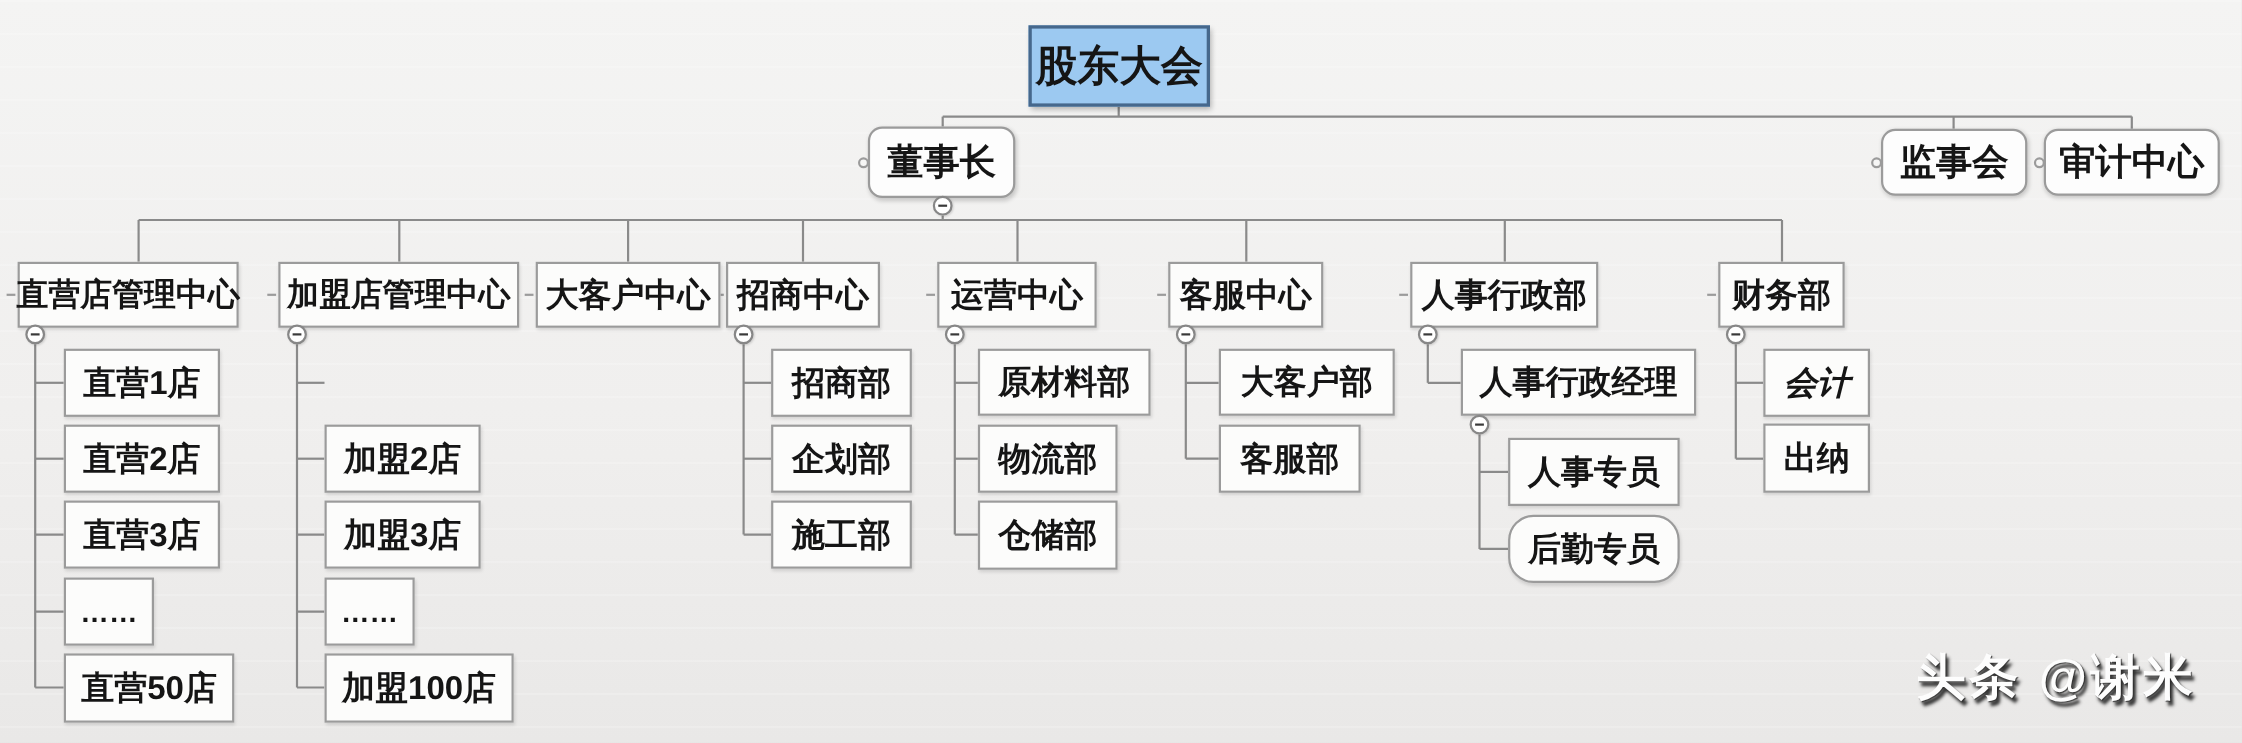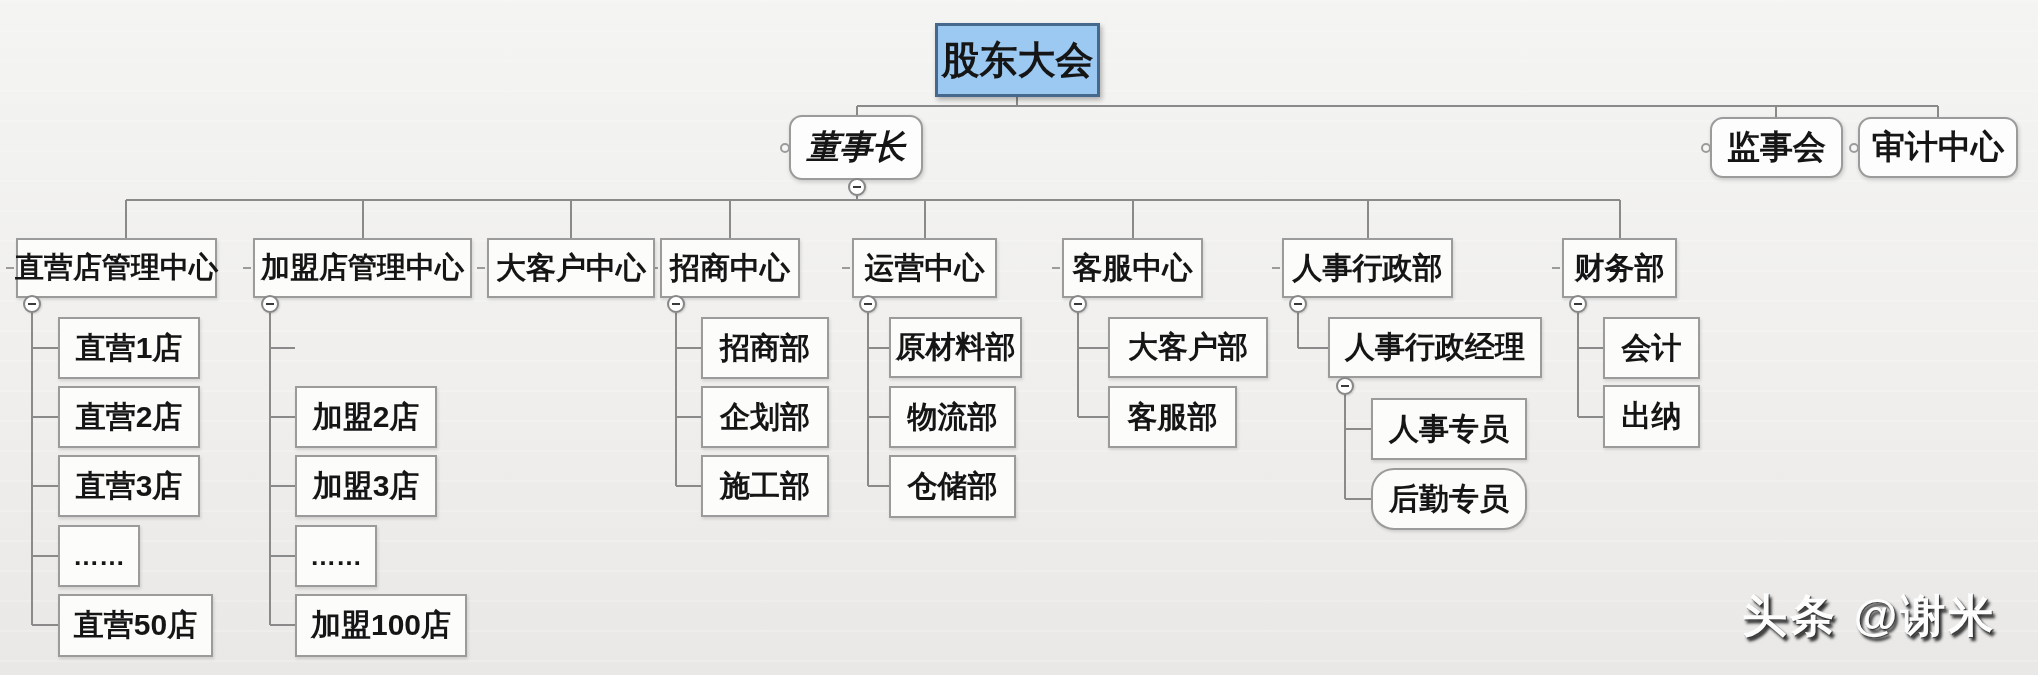--- a/index.html
+++ b/index.html
@@ -113,21 +113,21 @@
   <div class="watermark" style="left: 1742px; top: 586px;">头条 @谢米</div>
 <div class="tick" style="left: 6px; top: 267px;"></div>
     <div class="tick" style="left: 243px; top: 267px;"></div>
     <div class="tick" style="left: 477px; top: 267px;"></div>
     <div class="tick" style="left: 650px; top: 267px;"></div>
     <div class="tick" style="left: 842px; top: 267px;"></div>
     <div class="tick" style="left: 1052px; top: 267px;"></div>
     <div class="tick" style="left: 1272px; top: 267px;"></div>
     <div class="tick" style="left: 1552px; top: 267px;"></div>
     <div class="node root" style="left: 935px; top: 23px; width: 165px; height: 74px; font-size: 38px;">股东大会</div>
-    <div class="node round" style="left: 789px; top: 115px; width: 134px; height: 65px; font-size: 33px; font-style: italic;">董事长</div>
+    <div class="node round" style="left: 789px; top: 115px; width: 134px; height: 65px; font-size: 33px;">董事长</div>
     <div class="node round" style="left: 1710px; top: 117px; width: 133px; height: 61px; font-size: 33px;">监事会</div>
     <div class="node round" style="left: 1858px; top: 117px; width: 160px; height: 61px; font-size: 33px;">审计中心</div>
     <div class="node rect" style="left: 16px; top: 238px; width: 201px; height: 60px; font-size: 29px;">直营店管理中心</div>
     <div class="node rect" style="left: 253px; top: 238px; width: 219px; height: 60px; font-size: 29px;">加盟店管理中心</div>
     <div class="node rect" style="left: 487px; top: 238px; width: 168px; height: 60px; font-size: 30px;">大客户中心</div>
     <div class="node rect" style="left: 660px; top: 238px; width: 140px; height: 60px; font-size: 30px;">招商中心</div>
     <div class="node rect" style="left: 852px; top: 238px; width: 145px; height: 60px; font-size: 30px;">运营中心</div>
     <div class="node rect" style="left: 1062px; top: 238px; width: 141px; height: 60px; font-size: 30px;">客服中心</div>
     <div class="node rect" style="left: 1282px; top: 238px; width: 171px; height: 60px; font-size: 30px;">人事行政部</div>
     <div class="node rect" style="left: 1562px; top: 238px; width: 115px; height: 60px; font-size: 30px;">财务部</div>
@@ -136,29 +136,29 @@
     <div class="node rect" style="left: 58px; top: 455px; width: 142px; height: 62px; font-size: 30px;">直营3店</div>
     <div class="node rect" style="left: 58px; top: 525px; width: 82px; height: 62px; font-size: 26px;">……</div>
     <div class="node rect" style="left: 58px; top: 594px; width: 155px; height: 63px; font-size: 30px;">直营50店</div>
     <div class="node rect" style="left: 295px; top: 386px; width: 142px; height: 62px; font-size: 30px;">加盟2店</div>
     <div class="node rect" style="left: 295px; top: 455px; width: 142px; height: 62px; font-size: 30px;">加盟3店</div>
     <div class="node rect" style="left: 295px; top: 525px; width: 82px; height: 62px; font-size: 26px;">……</div>
     <div class="node rect" style="left: 295px; top: 594px; width: 172px; height: 63px; font-size: 30px;">加盟100店</div>
     <div class="node rect" style="left: 701px; top: 317px; width: 128px; height: 62px; font-size: 30px;">招商部</div>
     <div class="node rect" style="left: 701px; top: 386px; width: 128px; height: 62px; font-size: 30px;">企划部</div>
     <div class="node rect" style="left: 701px; top: 455px; width: 128px; height: 62px; font-size: 30px;">施工部</div>
-    <div class="node rect" style="left: 889px; top: 317px; width: 133px; height: 61px; font-size: 30px;">原材料部</div>
+    <div class="node rect" style="left: 889px; top: 317px; width: 157px; height: 61px; font-size: 30px;">原材料部</div>
     <div class="node rect" style="left: 889px; top: 386px; width: 127px; height: 62px; font-size: 30px;">物流部</div>
     <div class="node rect" style="left: 889px; top: 455px; width: 127px; height: 63px; font-size: 30px;">仓储部</div>
     <div class="node rect" style="left: 1108px; top: 317px; width: 160px; height: 61px; font-size: 30px;">大客户部</div>
     <div class="node rect" style="left: 1108px; top: 386px; width: 129px; height: 62px; font-size: 30px;">客服部</div>
     <div class="node rect" style="left: 1328px; top: 317px; width: 214px; height: 61px; font-size: 30px;">人事行政经理</div>
     <div class="node rect" style="left: 1371px; top: 398px; width: 156px; height: 62px; font-size: 30px;">人事专员</div>
     <div class="node rect" style="left: 1371px; top: 468px; width: 156px; height: 62px; font-size: 30px; border-radius: 23px;">后勤专员</div>
-    <div class="node rect" style="left: 1603px; top: 317px; width: 97px; height: 62px; font-size: 30px;">会计</div>
+    <div class="node rect" style="left: 1603px; top: 317px; width: 97px; height: 62px; font-size: 30px; font-style: italic;">会计</div>
     <div class="node rect" style="left: 1603px; top: 385px; width: 97px; height: 63px; font-size: 30px;">出纳</div>
     <div class="port" style="left: 780px; top: 143px;"></div>
     <div class="port" style="left: 1701px; top: 143px;"></div>
     <div class="port" style="left: 1849px; top: 143px;"></div>
     <div class="collapse-btn" style="left: 848px; top: 178px;">
       <span class="minus"></span>
     </div>
     <div class="collapse-btn" style="left: 23px; top: 295px;">
       <span class="minus"></span>
     </div>

